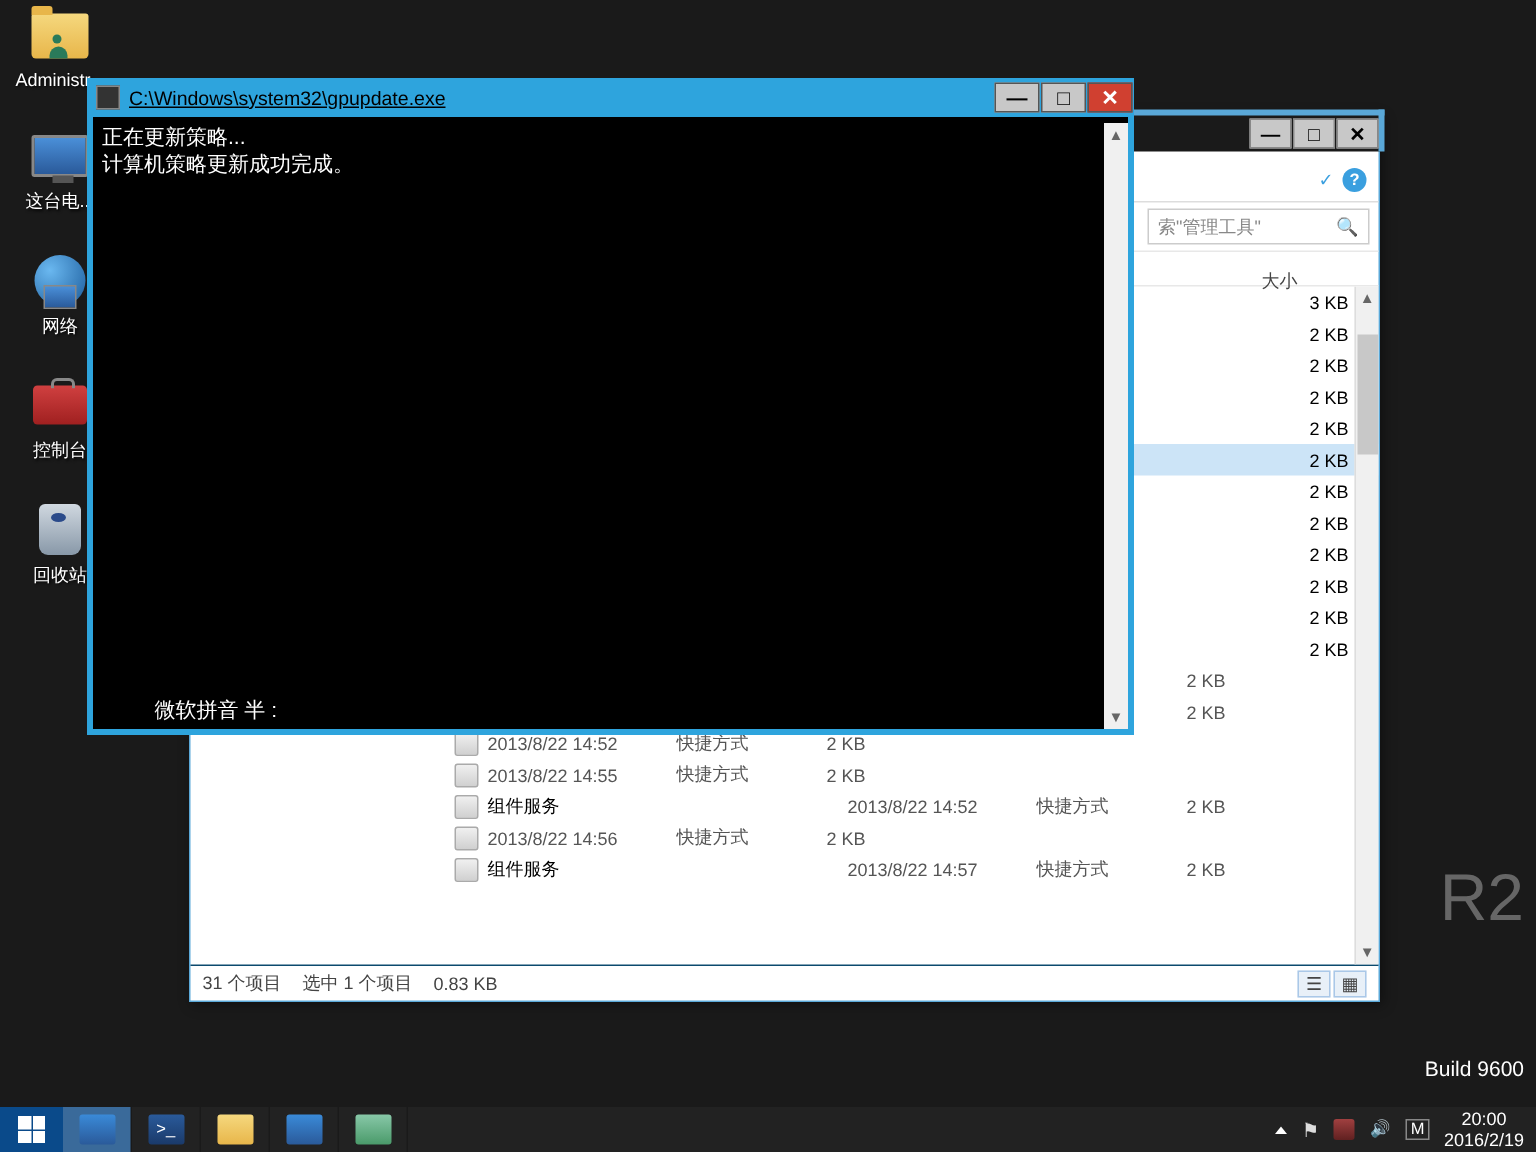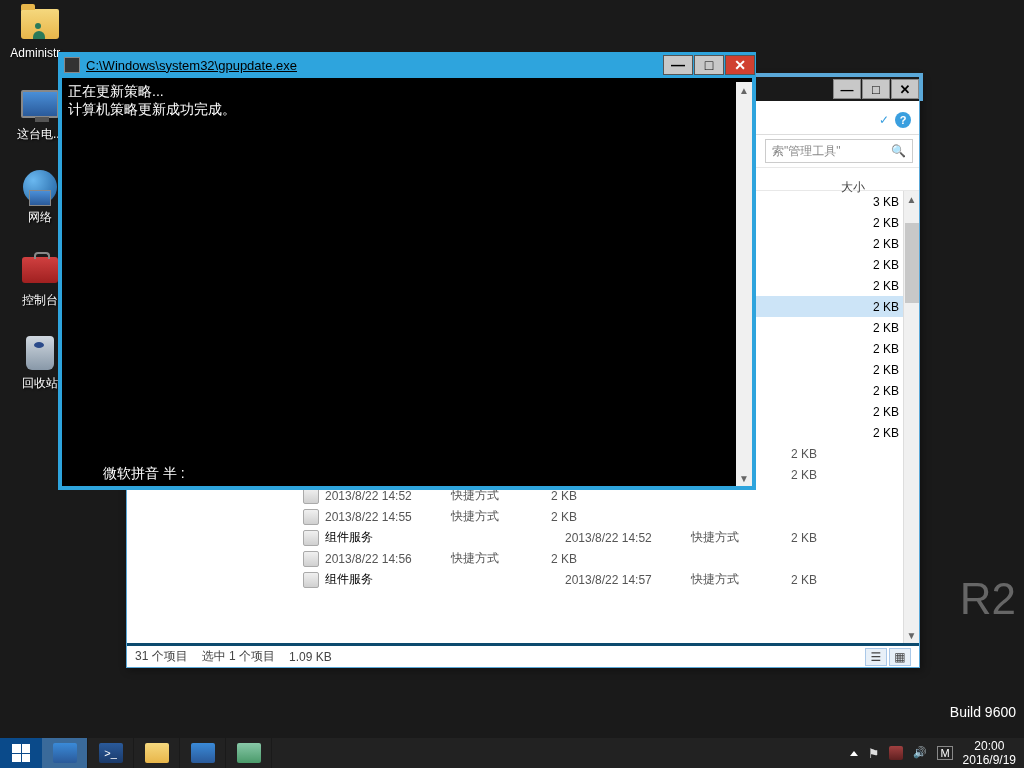--- a/index.html
+++ b/index.html
@@ -49,21 +49,21 @@
 .file-list { flex:1; overflow-y:auto; position:relative;}
 .file-row { display:flex; height:21px; align-items:center; font-size:12px; padding-left:176px;}
 .file-row .ico-s { width:16px; height:16px; margin-right:6px; background:linear-gradient(#f0f0f0,#d0d0d0); border:1px solid #aaa; border-radius:2px; flex-shrink:0;}
 .file-row .name { width:240px; overflow:hidden; text-overflow:ellipsis; white-space:nowrap;}
 .file-row .date { width:126px; color:#555;}
 .file-row .type { width:66px; color:#555;}
 .file-row .size { width:80px; text-align:right; color:#555; padding-right:20px;}
 .partial-row { display:flex; height:21px; align-items:center; font-size:12px; justify-content:flex-end; padding-right:20px;}
 .partial-row .type { width:30px; color:#555;}
 .partial-row .size { width:130px; text-align:right; color:#000000;}
-.statusbar { height:24px; border-top:3px solid #0c4a6e; display:flex; align-items:center; font-size:12px; color:#444; padding:0 8px; gap:14px;}
+.statusbar { height:24px; border-top:1px solid #0c4a6e; display:flex; align-items:center; font-size:12px; color:#444; padding:0 8px; gap:14px;}
 .statusbar .view-btns { margin-left:auto; display:flex; gap:2px;}
 .statusbar .vbtn { width:22px; height:18px; border:1px solid #aac8e8; background:#e8f0f8; display:flex; align-items:center; justify-content:center;}
 .scrollbar-v { position:absolute; right:0; top:0; bottom:0; width:16px; background:#f0f0f0; border-left:1px solid #ddd;}
 .scrollbar-v .thumb { width:14px; height:80px; background:#c8c8c8; margin:16px auto 0;}
 .scrollbar-v .arr { height:16px; display:flex; align-items:center; justify-content:center; color:#666; font-size:10px;}
 
 
 .console { position:absolute; left:58px; top:52px; width:698px; height:438px; background:#000; border:4px solid #2ea4dd;}
 .console-titlebar { height:26px; background:#2ea4dd; margin:-4px -4px 0 -4px; display:flex; align-items:center; color:black; font-size:13px;}
 .console-titlebar .cicon { width:16px; height:16px; background:#333; margin:0 6px; border:1px solid #888;}
@@ -269,21 +269,21 @@
         </div>
       <div class="scrollbar-v">
           <div class="arr">▲</div>
           <div class="thumb"></div>
           <div class="arr" style="position:absolute;bottom:0;width:100%">▼</div>
         </div>
     </div>
     <div class="statusbar">
       <span>31 个项目</span>
       <span>选中 1 个项目</span>
-      <span>1.09 KB</span>
+      <span>0.83 KB</span>
       <div class="view-btns">
         <div class="vbtn">☰</div>
         <div class="vbtn">▦</div>
       </div>
     </div>
   </div>
 </div>
 
 <div class="console">
   <div class="console-titlebar">
@@ -330,16 +330,16 @@
       <div class="ticon i-app"></div>
     </div>
   <div class="tb-tray">
     <span class="chevron-up"></span>
     <span class="flag-i">⚑</span>
     <span class="tray-icon" style="background:linear-gradient(#a04040,#602020);border-radius:2px;"></span>
     <span class="tray-icon" style="color:#d04030;">🔊</span>
     <span style="border:1px solid #888;padding:0 2px;font-size:11px;">M</span>
     <div class="tb-clock">
       <div>20:00</div>
-      <div>2016/9/19</div>
+      <div>2016/2/19</div>
     </div>
   </div>
 </div>
 
 </body></html>

